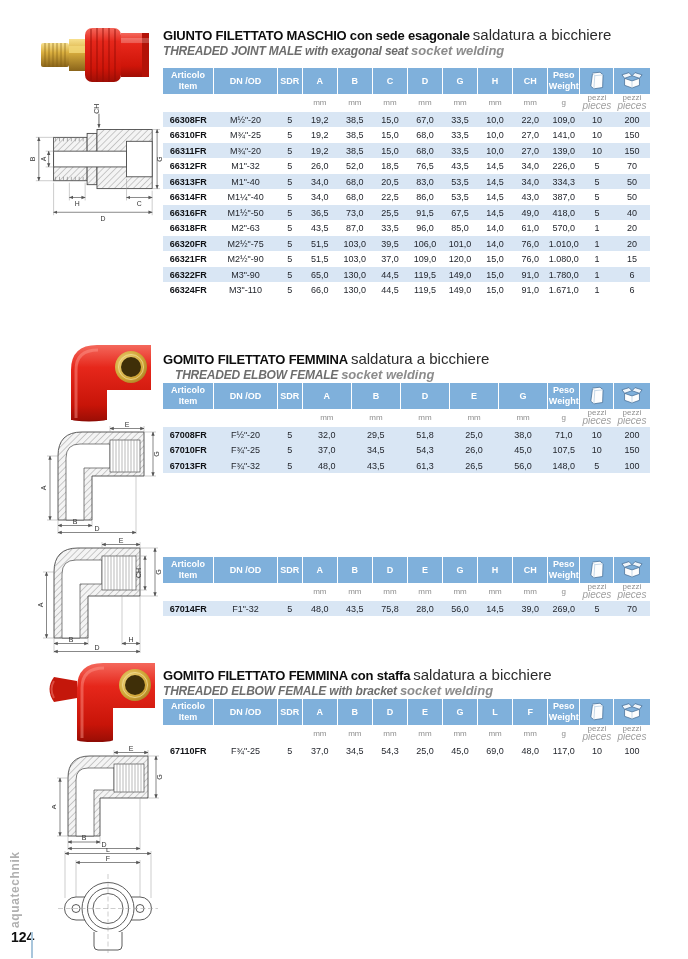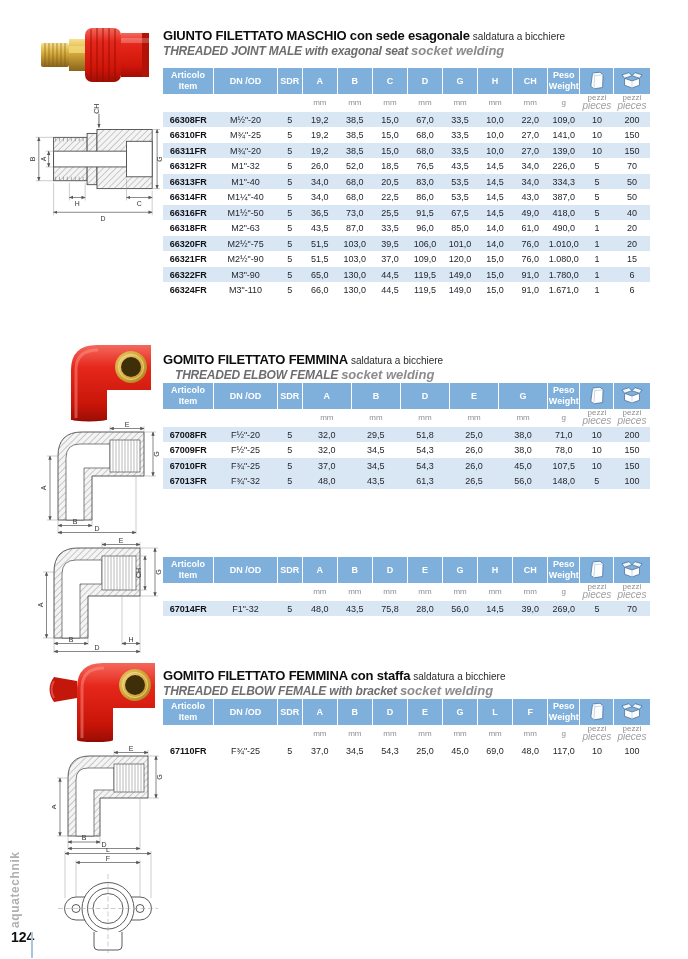--- a/index.html
+++ b/index.html
@@ -4,21 +4,21 @@
 <style>
   html,body{margin:0;padding:0;background:#fff;}
   body{width:688px;height:959px;position:relative;overflow:hidden;
        font-family:"Liberation Sans",sans-serif;-webkit-font-smoothing:antialiased;}
   .page{position:absolute;inset:0;background:#fff;}
   .abs{position:absolute;}
 
   
   .stitle{position:absolute;left:163px;white-space:nowrap;}
   .t-main{font-weight:bold;font-size:13px;color:#0d0d0d;letter-spacing:-0.2px;}
-  .t-suf{font-size:10px;color:#2b2b2b;margin-left:3px;}
+  .t-suf{font-size:15px;color:#2b2b2b;margin-left:3px;}
   .ssub{position:absolute;left:163px;white-space:nowrap;font-style:italic;}
   .s-main{font-weight:bold;font-size:12px;color:#6d6d6d;letter-spacing:-0.2px;}
   .s-suf{font-size:13px;color:#8c8c8c;margin-left:3px;font-weight:bold;}
 
   
   table.spec{position:absolute;left:163px;width:487px;border-collapse:collapse;table-layout:fixed;}
   table.spec th{background:#7FB0DB;color:#fff;font-size:9px;font-weight:bold;text-align:center;
     vertical-align:middle;height:26px;padding:0;border-right:1.5px solid #fff;}
   table.spec th:last-child{border-right:none;}
   .hlabel{white-space:pre-line;line-height:1.2;display:block;}
@@ -598,21 +598,21 @@
           <td class="art">66318FR</td>
           <td class="">M2"-63</td>
           <td class="">5</td>
           <td class="">43,5</td>
           <td class="">87,0</td>
           <td class="">33,5</td>
           <td class="">96,0</td>
           <td class="">85,0</td>
           <td class="">14,0</td>
           <td class="">61,0</td>
-          <td class="">490,0</td>
+          <td class="">570,0</td>
           <td class="">1</td>
           <td class="">20</td>
         </tr>
         <tr class="odd">
           <td class="art">66320FR</td>
           <td class="">M2½"-75</td>
           <td class="">5</td>
           <td class="">51,5</td>
           <td class="">103,0</td>
           <td class="">39,5</td>
@@ -755,33 +755,20 @@
           <td class="">5</td>
           <td class="">32,0</td>
           <td class="">29,5</td>
           <td class="">51,8</td>
           <td class="">25,0</td>
           <td class="">38,0</td>
           <td class="">71,0</td>
           <td class="">10</td>
           <td class="">200</td>
         </tr>
-        <tr class="even">
-          <td class="art">67009FR</td>
-          <td class="">F½"-25</td>
-          <td class="">5</td>
-          <td class="">32,0</td>
-          <td class="">34,5</td>
-          <td class="">54,3</td>
-          <td class="">26,0</td>
-          <td class="">38,0</td>
-          <td class="">78,0</td>
-          <td class="">10</td>
-          <td class="">150</td>
-        </tr>
         <tr class="odd">
           <td class="art">67010FR</td>
           <td class="">F¾"-25</td>
           <td class="">5</td>
           <td class="">37,0</td>
           <td class="">34,5</td>
           <td class="">54,3</td>
           <td class="">26,0</td>
           <td class="">45,0</td>
           <td class="">107,5</td>

